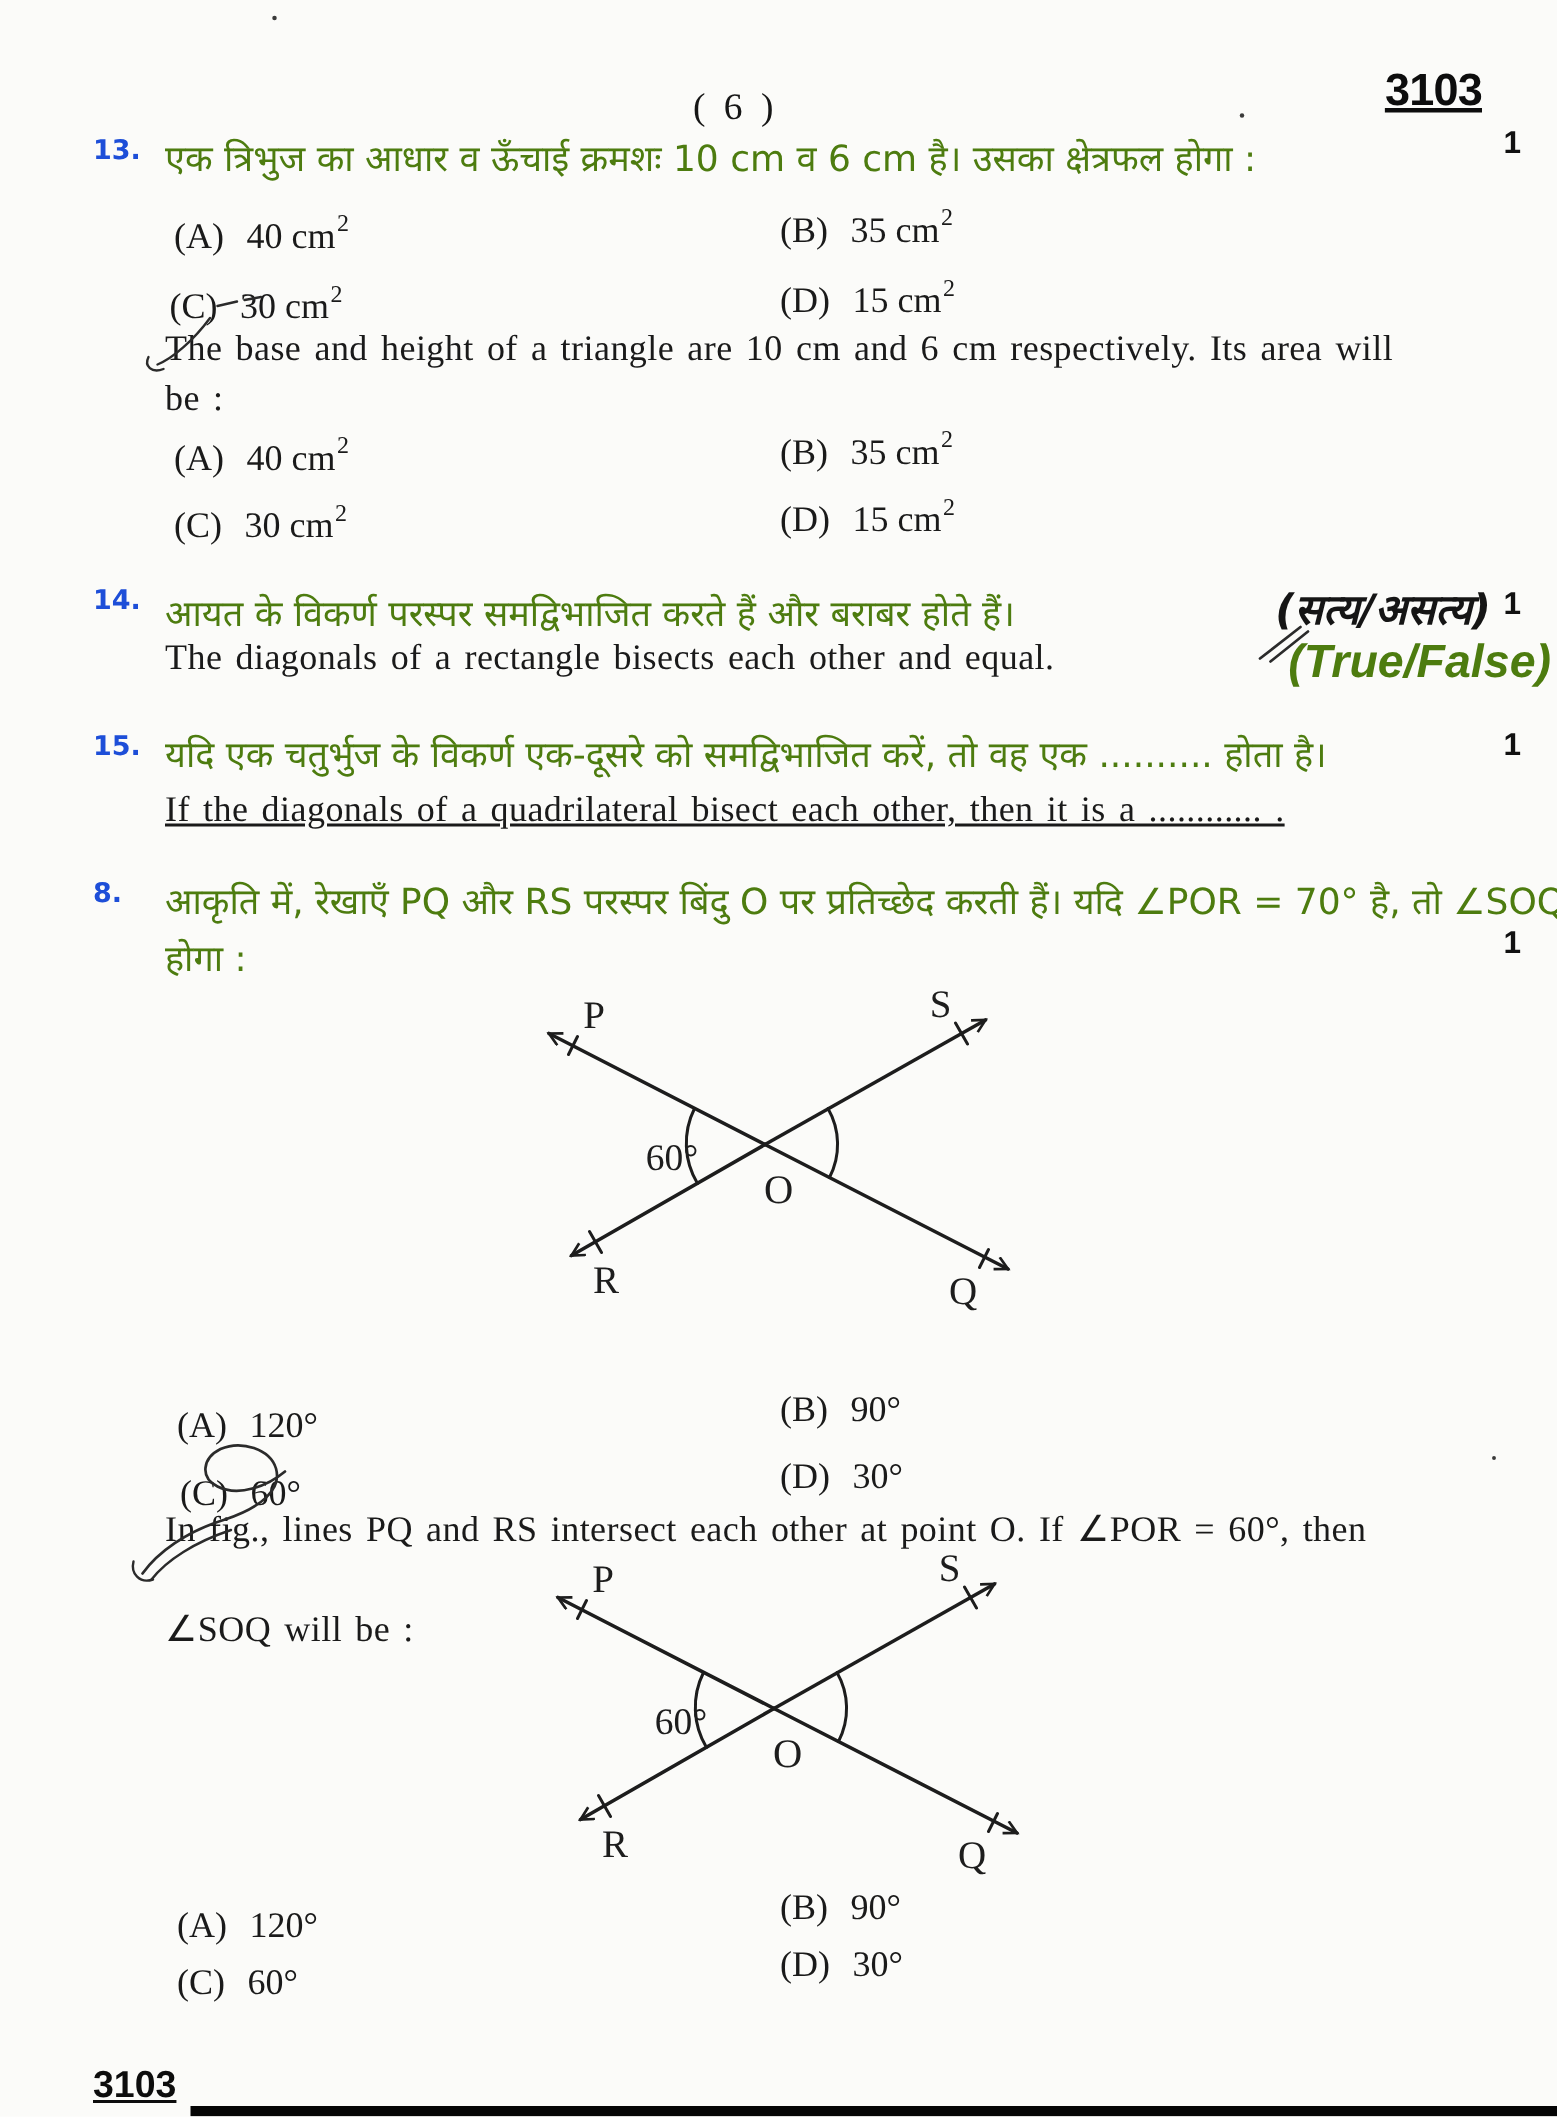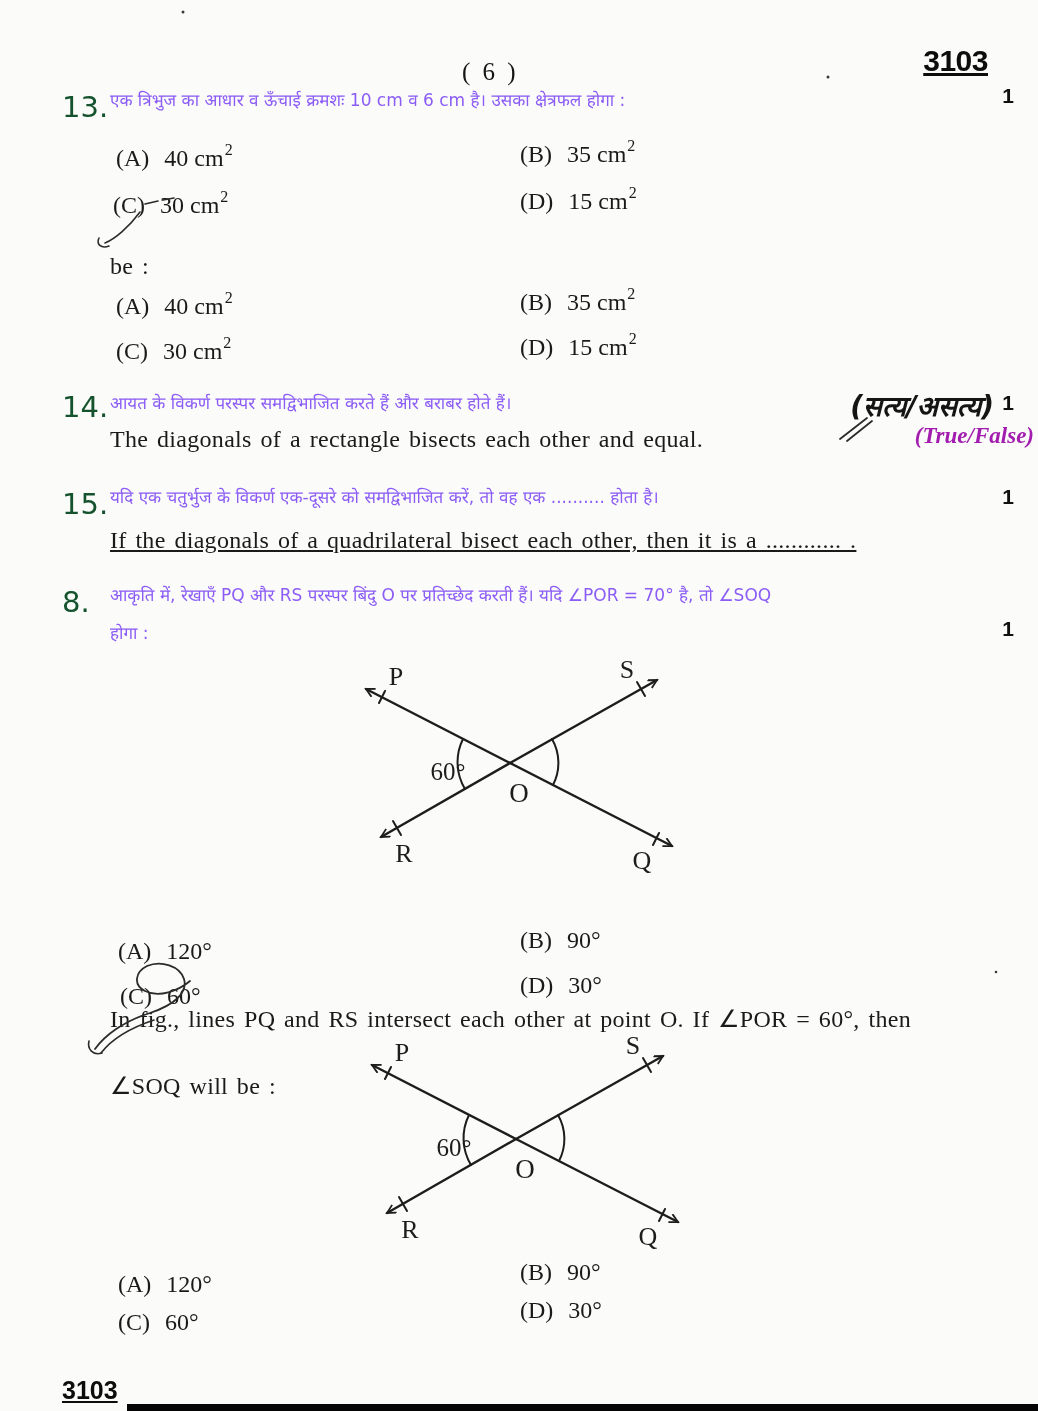--- a/index.html
+++ b/index.html
@@ -4,29 +4,29 @@
 <style>
   html,body{margin:0;padding:0;}
   .page{
     position:relative;
     width:1038px;height:1411px;
     background:#fbfbf9;
     overflow:hidden;
     color:#1d1d1d;
   }
   .abs{position:absolute;white-space:nowrap;}
-  .hindi{font-family:"DejaVu Sans",sans-serif;font-size:17px;color:#8b5cf6;}
-  .qnum{font-family:"DejaVu Sans",sans-serif;font-size:29px;font-weight:normal;color:#14532d;}
+  .hindi{font-family:"DejaVu Sans",sans-serif;font-size:24px;color:#4d7c0f;}
+  .qnum{font-family:"DejaVu Sans",sans-serif;font-size:18px;font-weight:bold;color:#1d4ed8;}
   .eng{font-family:"Liberation Serif",serif;font-size:24px;letter-spacing:.3px;word-spacing:2.5px;color:#1a1a1a;}
   .opt{font-family:"Liberation Serif",serif;font-size:24px;color:#1a1a1a;display:inline-flex;gap:15px;}
   .opt .sup{font-size:16px;position:relative;top:-11px;margin-left:1px;}
   .marks{font-family:"Liberation Sans",sans-serif;font-size:21px;font-weight:600;color:#111;}
   .code{font-family:"Liberation Sans",sans-serif;font-weight:bold;color:#0d0d0d;text-decoration:underline;}
   .tf-hi{font-family:"DejaVu Sans",sans-serif;font-size:28px;font-style:italic;font-weight:bold;color:#151515;}
-  .tf-en{font-family:Liberation Serif, serif;font-size:23px;font-style:italic;font-weight:bold;color:#a21caf;}
+  .tf-en{font-family:Liberation Sans, sans-serif;font-size:31px;font-style:italic;font-weight:bold;color:#4d7c0f;}
   .pgnum{font-family:"Liberation Serif",serif;font-size:25px;letter-spacing:3px;color:#161616;}
   svg text{font-family:"Liberation Serif",serif;fill:#1d1d1d;}
   .overlay{position:absolute;left:0;top:0;pointer-events:none;}
 </style>
 </head>
 <body>
 
 <div class="page">
 
   <div class="abs pgnum" style="left:462px;top:58px;">( 6 )</div>
@@ -46,20 +46,21 @@
   </div>
   <div class="abs opt" style="left:113px;top:192px;">
     <span>(C)</span>
     <span><span>30 cm</span><span class="sup">2</span></span>
   </div>
   <div class="abs opt" style="left:520px;top:188px;">
     <span>(D)</span>
     <span><span>15 cm</span><span class="sup">2</span></span>
   </div>
 
+  <div class="abs eng" style="left:110px;top:220px;">The base and height of a triangle are 10 cm and 6 cm respectively. Its area will</div>
   <div class="abs eng" style="left:110px;top:253px;">be :</div>
 
   <div class="abs opt" style="left:116px;top:293px;">
     <span>(A)</span>
     <span><span>40 cm</span><span class="sup">2</span></span>
   </div>
   <div class="abs opt" style="left:520px;top:289px;">
     <span>(B)</span>
     <span><span>35 cm</span><span class="sup">2</span></span>
   </div>

